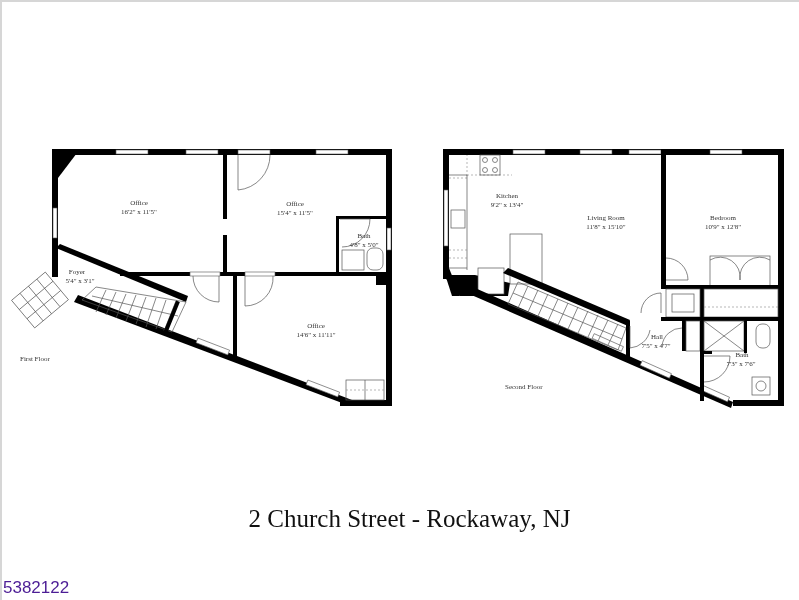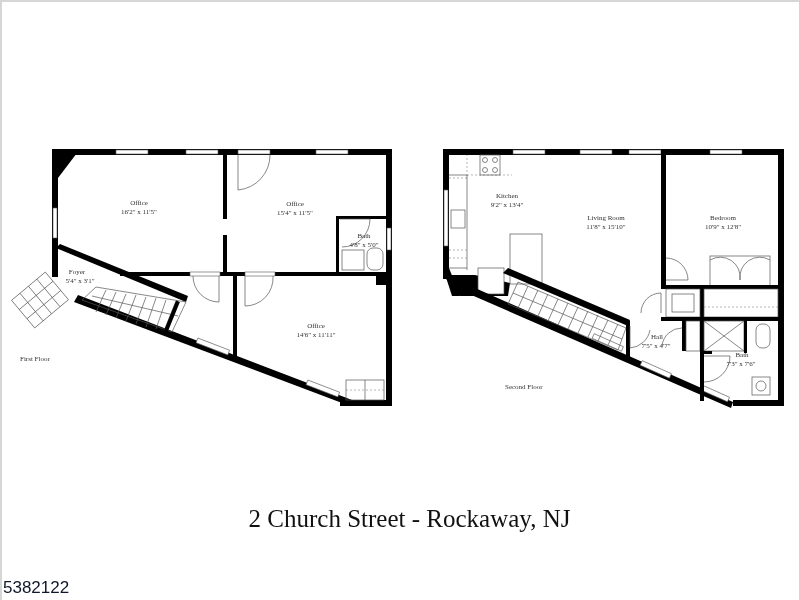--- a/index.html
+++ b/index.html
@@ -3,21 +3,21 @@
   <meta charset="utf-8">
   <style>
     html, body { margin: 0; padding: 0; background: #ffffff; }
     body { width: 799px; height: 600px; position: relative; overflow: hidden; }
     .frame { position: absolute; left: 0; top: 0; width: 799px; height: 600px; box-sizing: border-box; border-top: 2px solid #d6d6d6; border-left: 2px solid #d6d6d6; }
     svg.plan { position: absolute; left: 0; top: 0; }
     .room-label { font-family: "Liberation Serif", "DejaVu Serif", serif; font-size: 7px; fill: #333; text-anchor: middle; }
     .floor-label { font-family: "Liberation Serif", "DejaVu Serif", serif; font-size: 7px; fill: #333; }
     .title { position: absolute; left: 0; width: 799px; top: 505px; text-align: center; font-family: "Liberation Serif", "DejaVu Serif", serif; font-size: 25px; color: #111; padding-left: 0; }
     .title span { display: inline-block; margin-left: 20px; }
-    .listing-id { position: absolute; left: 3px; top: 578px; font-family: "Liberation Sans", "DejaVu Sans", sans-serif; font-size: 17px; color: #0f172a; }
+    .listing-id { position: absolute; left: 3px; top: 578px; font-family: "Liberation Sans", "DejaVu Sans", sans-serif; font-size: 17px; color: #4c1d95; }
     .wall { fill: #000; }
     .thin { stroke: #555; stroke-width: 0.7; fill: none; }
     .thin-fill { stroke: #555; stroke-width: 0.7; fill: #fff; }
     .dash { stroke: #888; stroke-width: 0.6; stroke-dasharray: 2 2; fill: none; }
     .win { fill: #fff; stroke: #555; stroke-width: 0.6; }
   </style>
 </head>
 <body>
 
 <div class="frame"></div>

